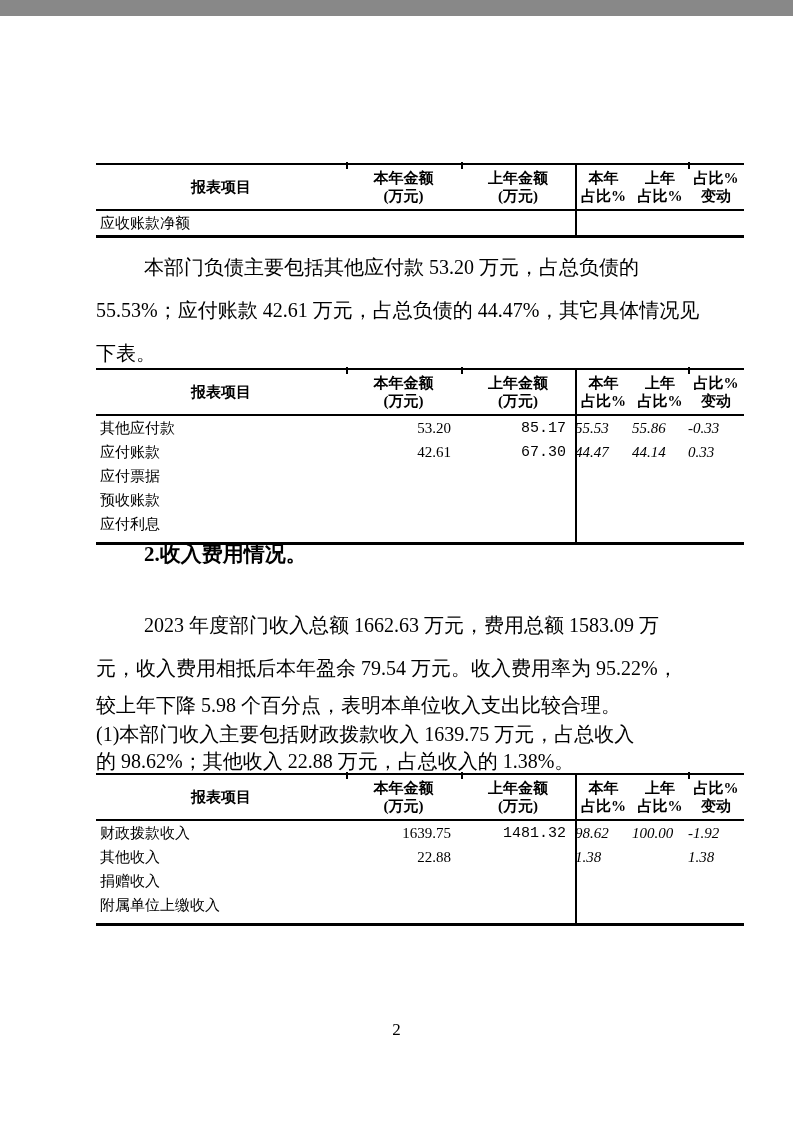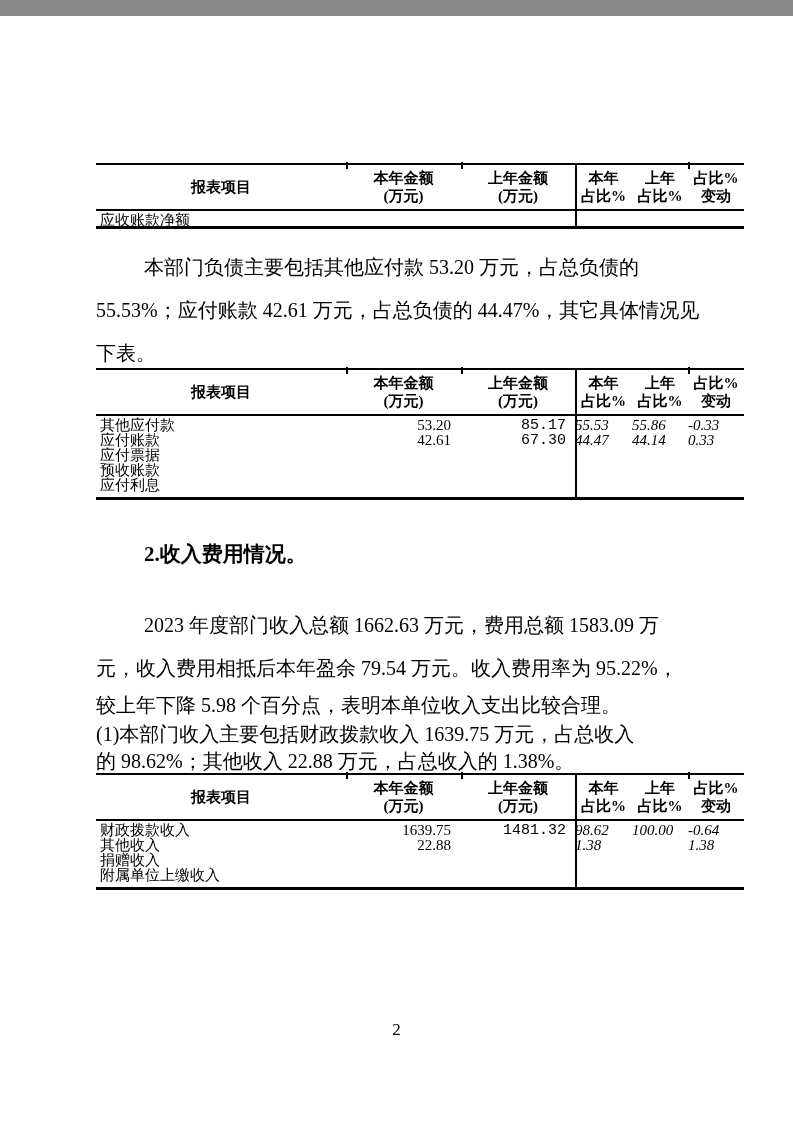--- a/index.html
+++ b/index.html
@@ -33,21 +33,21 @@
     border-bottom:2px solid #000;
     font-weight:bold;
     font-size:15px;
     line-height:18px;
     text-align:center;
   }
   .hc{display:flex;flex-direction:column;justify-content:center;}
   .trow{
     display:grid;
     grid-template-columns:250px 115px 114px 57px 56px 56px;
-    height:15px;
+    height:24px;
     align-items:center;
     font-size:15px;
   }
   .trow .c1{text-align:left;padding-left:4px;white-space:nowrap;}
   .trow .c2{text-align:right;padding-right:10px;}
   .trow .c3{text-align:right;padding-right:9px;font-family:Liberation Mono, monospace;}
   .trow .c4,.trow .c5,.trow .c6{text-align:left;padding-right:7px;font-style:italic;}
   .tfoot-pad{height:6px;}
   
   .para{position:absolute;left:96px;width:656px;font-size:20px;}
@@ -232,21 +232,21 @@
           <span>变动</span>
         </div>
     </div>
     <div>
         <div class="trow">
           <div class="td c1">财政拨款收入</div>
           <div class="td c2">1639.75</div>
           <div class="td c3">1481.32</div>
           <div class="td c4">98.62</div>
           <div class="td c5">100.00</div>
-          <div class="td c6">-0.64</div>
+          <div class="td c6">-1.92</div>
         </div>
         <div class="trow">
           <div class="td c1">其他收入</div>
           <div class="td c2">22.88</div>
           <div class="td c3"></div>
           <div class="td c4">1.38</div>
           <div class="td c5"></div>
           <div class="td c6">1.38</div>
         </div>
         <div class="trow">

